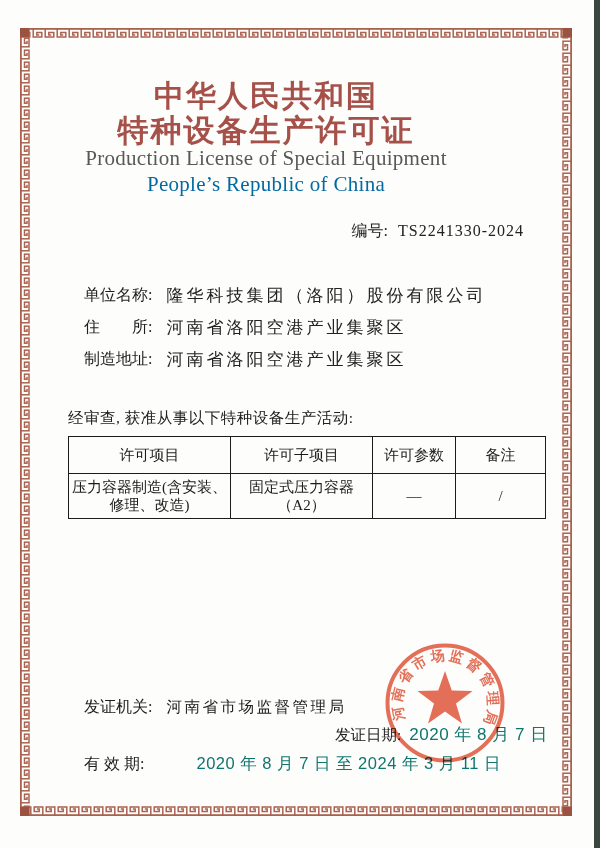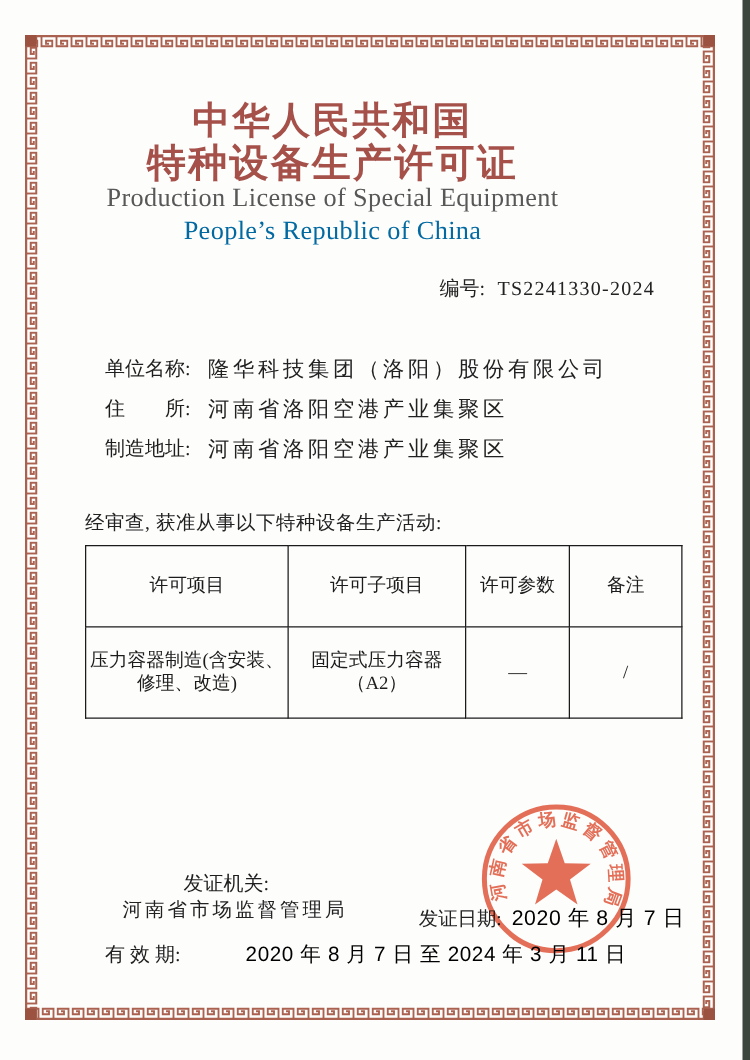--- a/index.html
+++ b/index.html
@@ -27,31 +27,31 @@
   
   .row{left:84px;display:flex;align-items:center;z-index:2;}
   .row .lbl{font-size:16px;color:#1e1e1e;flex:none;}
   .row .val{font-size:17px;letter-spacing:3px;margin-left:14px;white-space:nowrap;}
   .f0{top:284px;} .f1{top:316px;} .f2{top:348px;}
   .statement{left:68px;top:408px;font-size:15.5px;letter-spacing:0.5px;z-index:2;}
   
   .lic-table{left:68px;top:436px;width:477px;z-index:2;border-collapse:collapse;table-layout:fixed;}
   .lic-table th,.lic-table td{
     border:1.6px solid #1b1b1b;text-align:center;vertical-align:middle;
-    font-size:15px;font-weight:400;padding:18px 3px;line-height:18px;color:#1c1c1c;
+    font-size:15px;font-weight:400;padding:4px 3px;line-height:18px;color:#1c1c1c;
   }
   .lic-table th{height:28px;}
   .lic-table td{height:36px;}
   .c0{width:162px;} .c1{width:142px;} .c2{width:83px;} .c3{width:90px;}
   
-  .issuer{top:697px;flex-direction:column;} 
+  .issuer{top:697px;} 
   .issuer .val{font-size:15.5px;letter-spacing:2.5px;}
   .issue-date{left:335px;top:723px;}
   .issue-date .lbl{font-size:15.5px;}
-  .date-val{font-family:"Liberation Sans","DejaVu Sans",sans-serif;font-size:17px;letter-spacing:0.5px;margin-left:8px;color:#000000;}
+  .date-val{font-family:"Liberation Sans","DejaVu Sans",sans-serif;font-size:17px;letter-spacing:0.5px;margin-left:8px;color:#0f766e;}
   .validity{top:753px;gap:44px;}
   .validity .date-val{font-size:16.5px;}
   
   .seal{left:383px;top:641px;z-index:5;opacity:0.85;mix-blend-mode:multiply;pointer-events:none;}
   .seal text{
     font-family:"Liberation Serif","DejaVu Serif",serif;
     font-size:14px;font-weight:600;letter-spacing:3.5px;
   }
 </style>
 </head>

